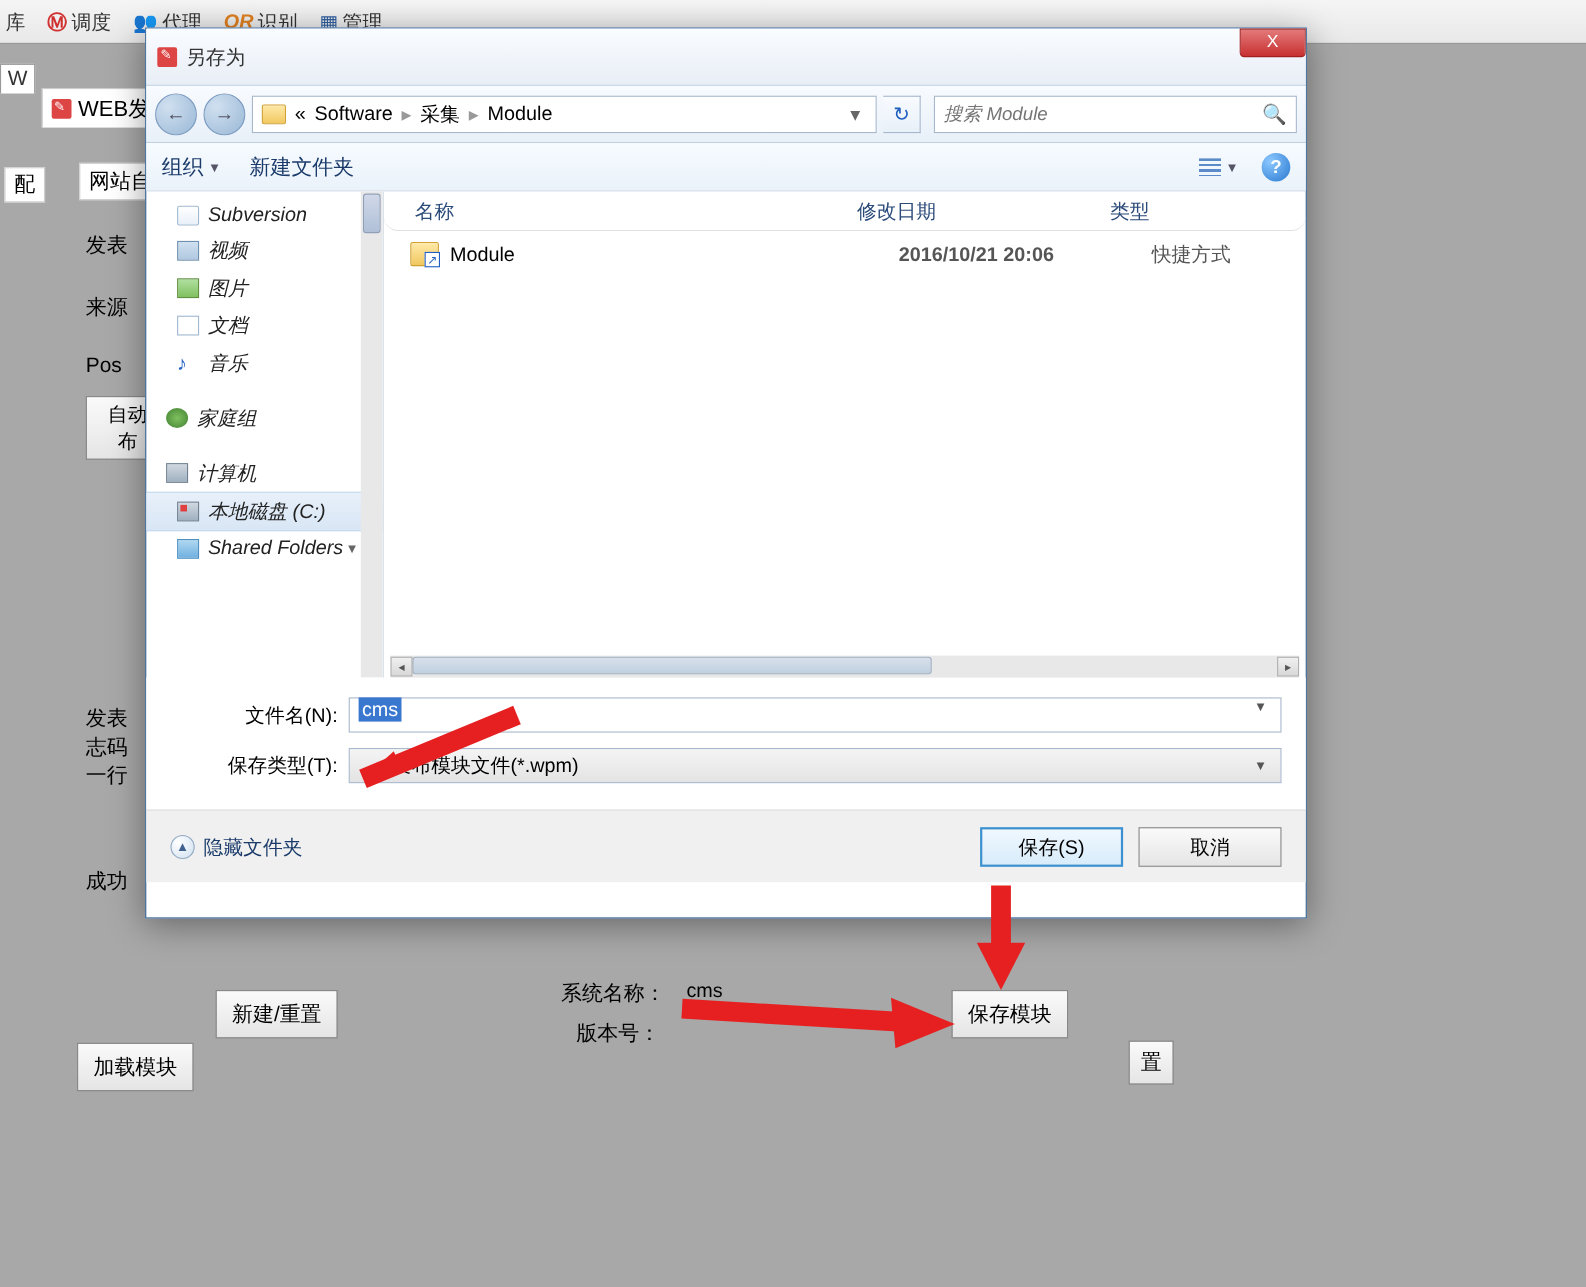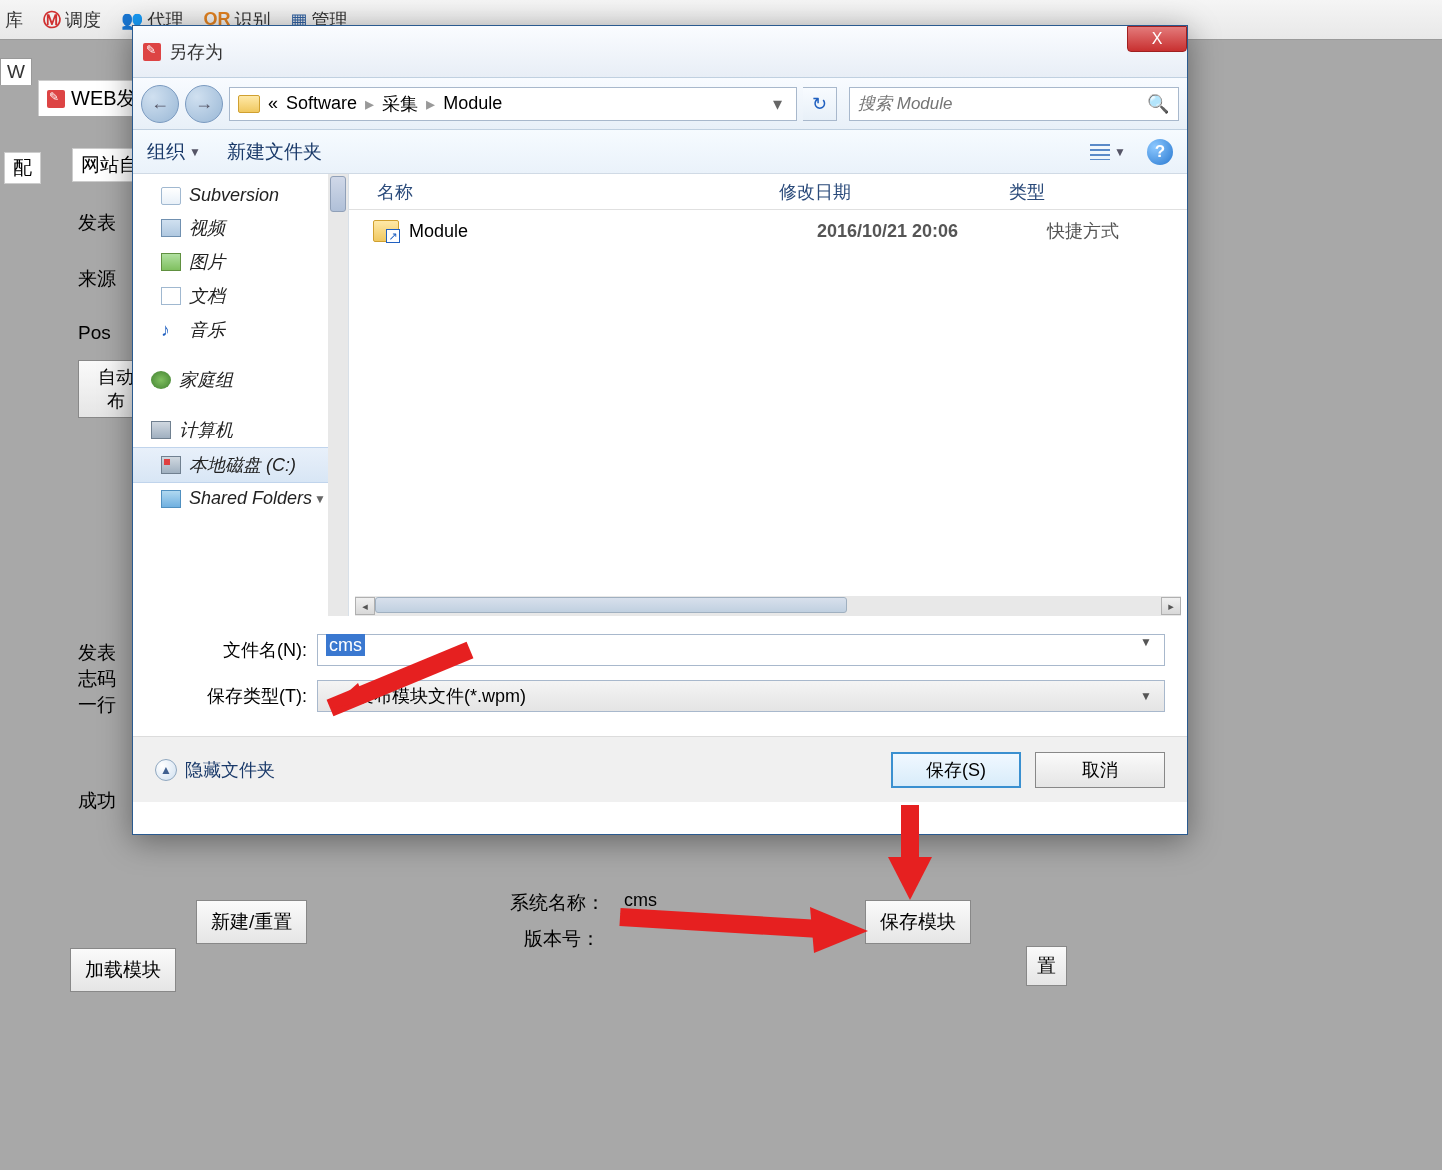--- a/index.html
+++ b/index.html
@@ -54,21 +54,21 @@
 .ticon.doc { background: #fff; border:1px solid #a0b8d0;}
 .ticon.music { color:#2060c0; font-size:18px; border:none; display:flex; align-items:center;}
 .ticon.home { background: radial-gradient(#80c060,#408030); border-radius:50%;}
 .ticon.computer { background: linear-gradient(#d0d8e0,#a0b0c0); border:1px solid #708090;}
 .ticon.disk { background: linear-gradient(#d0d8e0,#a0b0c0); border:1px solid #708090; position:relative;}
 .ticon.disk::after { content:""; position:absolute; left:2px; top:2px; width:6px; height:6px; background:#e04040;}
 .ticon.net { background: linear-gradient(#b0d8f0,#70b0e0); border:1px solid #5090c0;}
 .tree-expand-arrow { position:absolute; right:22px; font-size:12px; color:#666;}
 
 .file-area { flex: 1; position: relative;}
-.file-headers { height: 36px; border-bottom: 1px solid #e0e0e0; display: flex; align-items: center; font-size: 18px; color: #2a4a7a;}
+.file-headers { height: 36px; border-bottom: 1px solid #e0e0e0; display: flex; align-items: center; font-size: 18px; color: #2a4a7a; border-radius: 13px;}
 .fh-name { width: 430px; padding-left: 28px;}
 .fh-date { width: 230px;}
 .fh-type { width: 120px;}
 .file-row { display: flex; align-items: center; height: 42px; padding-left: 24px; font-size: 18px;}
 .file-icon { width: 26px; height: 22px; margin-right: 10px; background: linear-gradient(#ffe9a8,#f0c860); border:1px solid #d0a030; border-radius:2px; position:relative;}
 .file-icon::after { content:"↗"; position:absolute; right:-2px; bottom:-2px; font-size:11px; background:#fff; color:#2060c0; width:12px; height:12px; border:1px solid #2060c0; display:flex; align-items:center; justify-content:center;}
 .fr-name { width: 408px;}
 .fr-date { width: 230px; color:#555;font-weight:bold;}
 .fr-type { width: 140px; color:#555;}
 
@@ -115,21 +115,21 @@
     </span>
   <span class="bg-toolbar-item">
       <span style="color:#d03030;font-weight:bold;">Ⓜ</span>
       <span>调度</span>
     </span>
   <span class="bg-toolbar-item">
       <span style="color:#d03030;">👥</span>
       <span>代理</span>
     </span>
   <span class="bg-toolbar-item">
-      <span style="color:#e08020;font-weight:bold;text-align:right;">OR</span>
+      <span style="color:#e08020;font-style:italic;font-weight:bold;text-align:right;">OR</span>
       <span>识别</span>
     </span>
   <span class="bg-toolbar-item">
       <span style="color:#3060a0;">▦</span>
       <span>管理</span>
     </span>
 </div>
 
 <div class="bg-w-label">W</div>
 <div class="web-tab">

